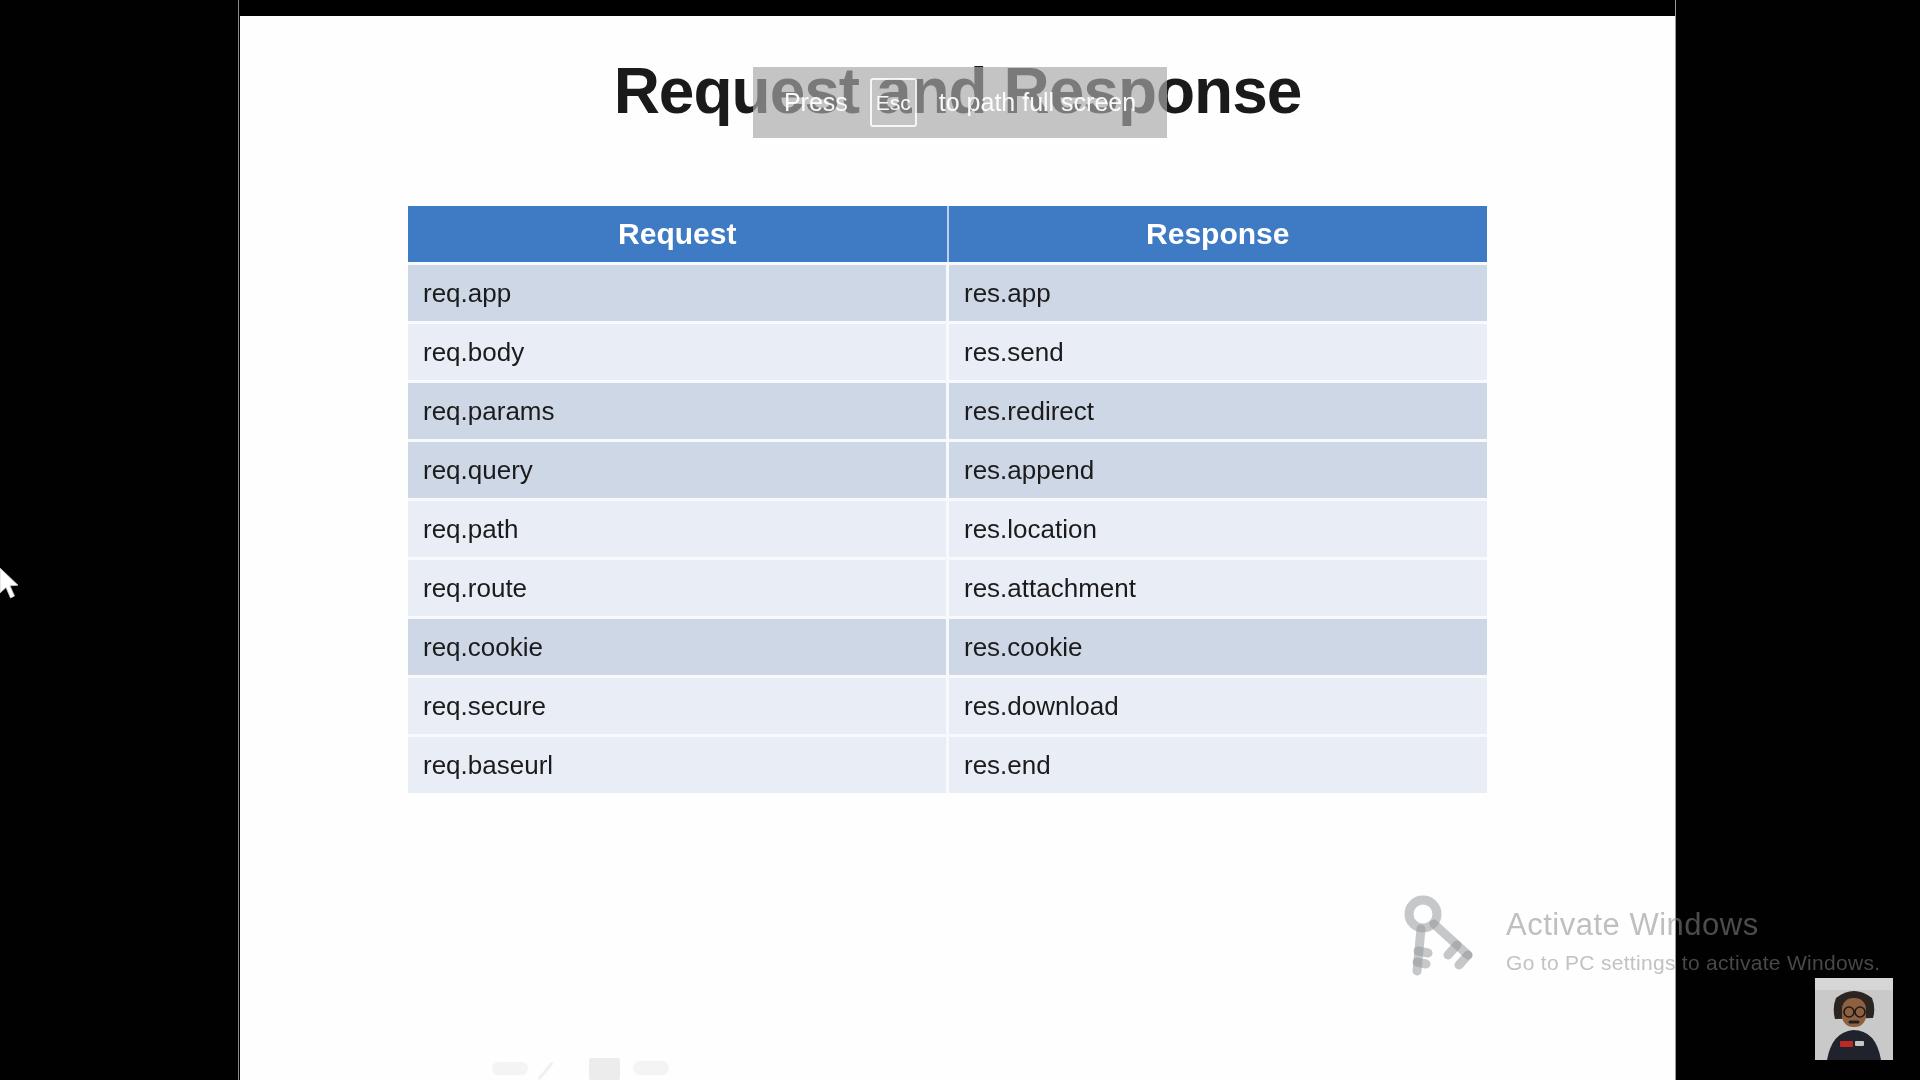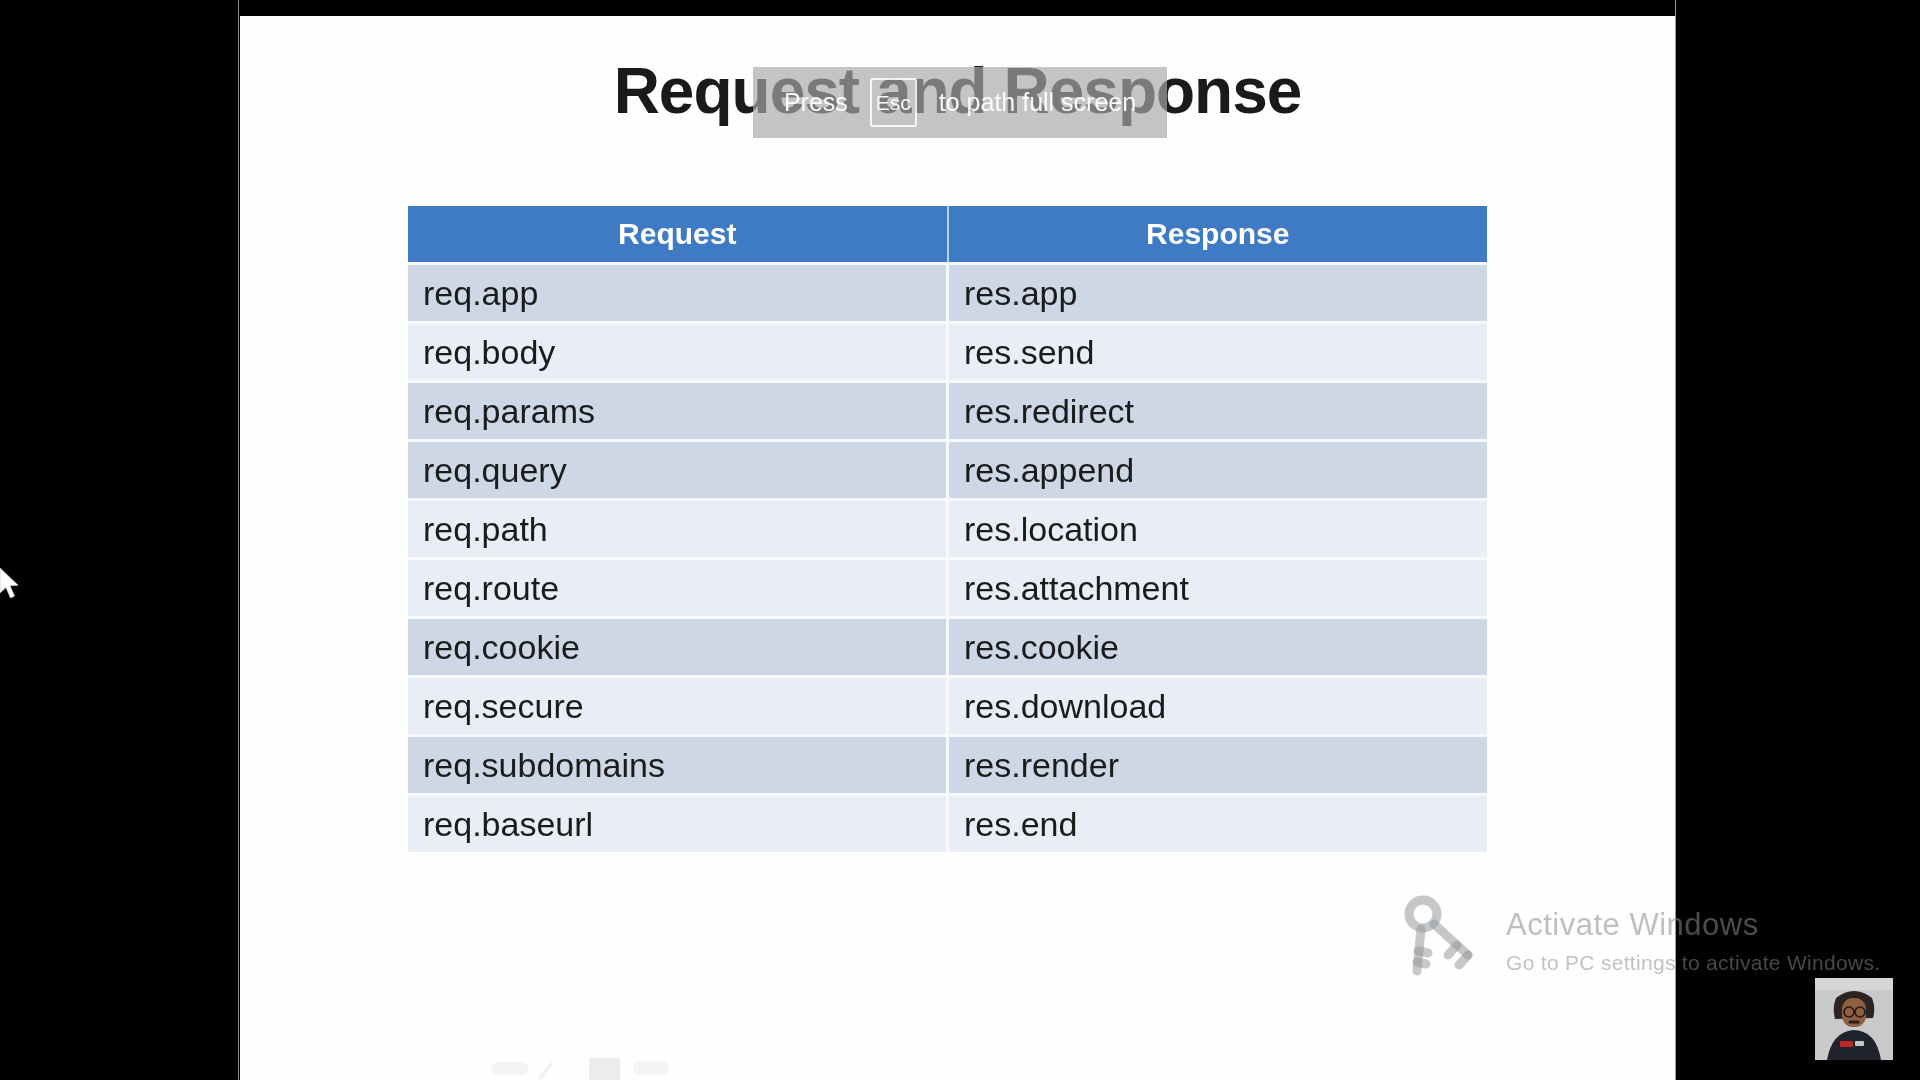--- a/index.html
+++ b/index.html
@@ -57,21 +57,21 @@
     flex: 1; display: flex; align-items: center; justify-content: center;
     color: #fff; font-weight: 700; font-size: 30px;
   }
   .t-hcell:first-child { border-right: 2px solid rgba(255,255,255,0.65); }
   .t-row { display: flex; height: 59px; border-top: 3px solid #f7f9fc; }
   .t-row.dark  { background: #cdd7e6; }
   .t-row.light { background: #e9edf6; }
   .t-cell {
     flex: 1; display: flex; align-items: center;
     padding-left: 15px;
-    font-size: 34px; color: #1b1b1b;
+    font-size: 26px; color: #1b1b1b;
   }
   .t-cell:first-child { border-right: 3px solid #f7f9fc; }
 
   
   .presenter-controls { position: absolute; left: 250px; top: 1042px; height: 22px; z-index: 3; }
   .pc { position: absolute; display: block; }
   .pc1 { left: 2px;  top: 4px; width: 36px; height: 13px; border-radius: 6px; background: rgba(60,60,60,0.05); }
   .pc2 { left: 54px; top: 2px; width: 3px;  height: 22px; background: rgba(60,60,60,0.07); transform: rotate(40deg); border-radius: 2px; }
   .pc3 { left: 99px; top: 0px; width: 31px; height: 22px; background: rgba(60,60,60,0.09); border-radius: 2px; }
   .pc4 { left: 143px; top: 3px; width: 36px; height: 14px; border-radius: 7px; background: rgba(60,60,60,0.05); }
@@ -132,24 +132,20 @@
         <div class="t-cell">req.route</div>
         <div class="t-cell">res.attachment</div>
       </div>
       <div class="t-row dark">
         <div class="t-cell">req.cookie</div>
         <div class="t-cell">res.cookie</div>
       </div>
       <div class="t-row light">
         <div class="t-cell">req.secure</div>
         <div class="t-cell">res.download</div>
-      </div>
-      <div class="t-row dark">
-        <div class="t-cell">req.subdomains</div>
-        <div class="t-cell">res.render</div>
       </div>
       <div class="t-row light">
         <div class="t-cell">req.baseurl</div>
         <div class="t-cell">res.end</div>
       </div>
     </div>
 
     <div class="presenter-controls">
       <span class="pc pc1"></span>
       <span class="pc pc2"></span>

